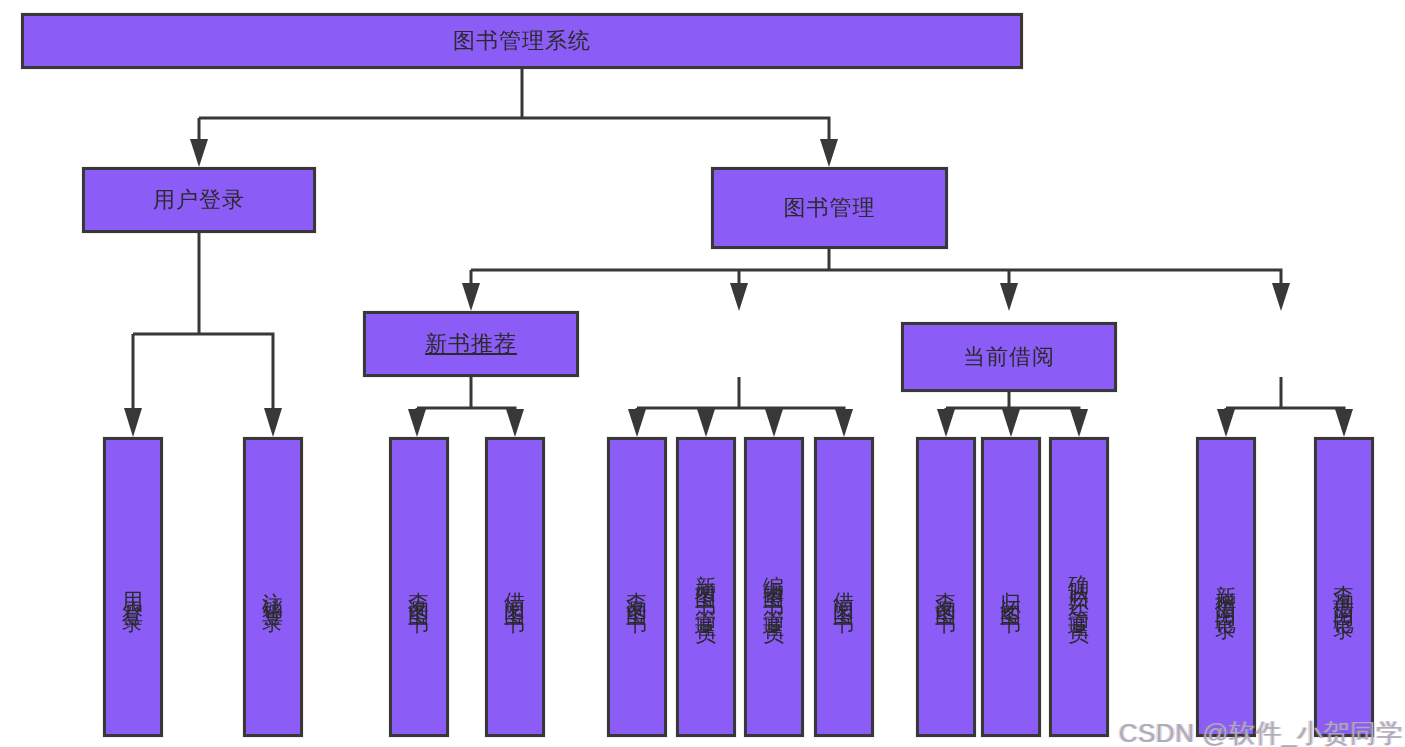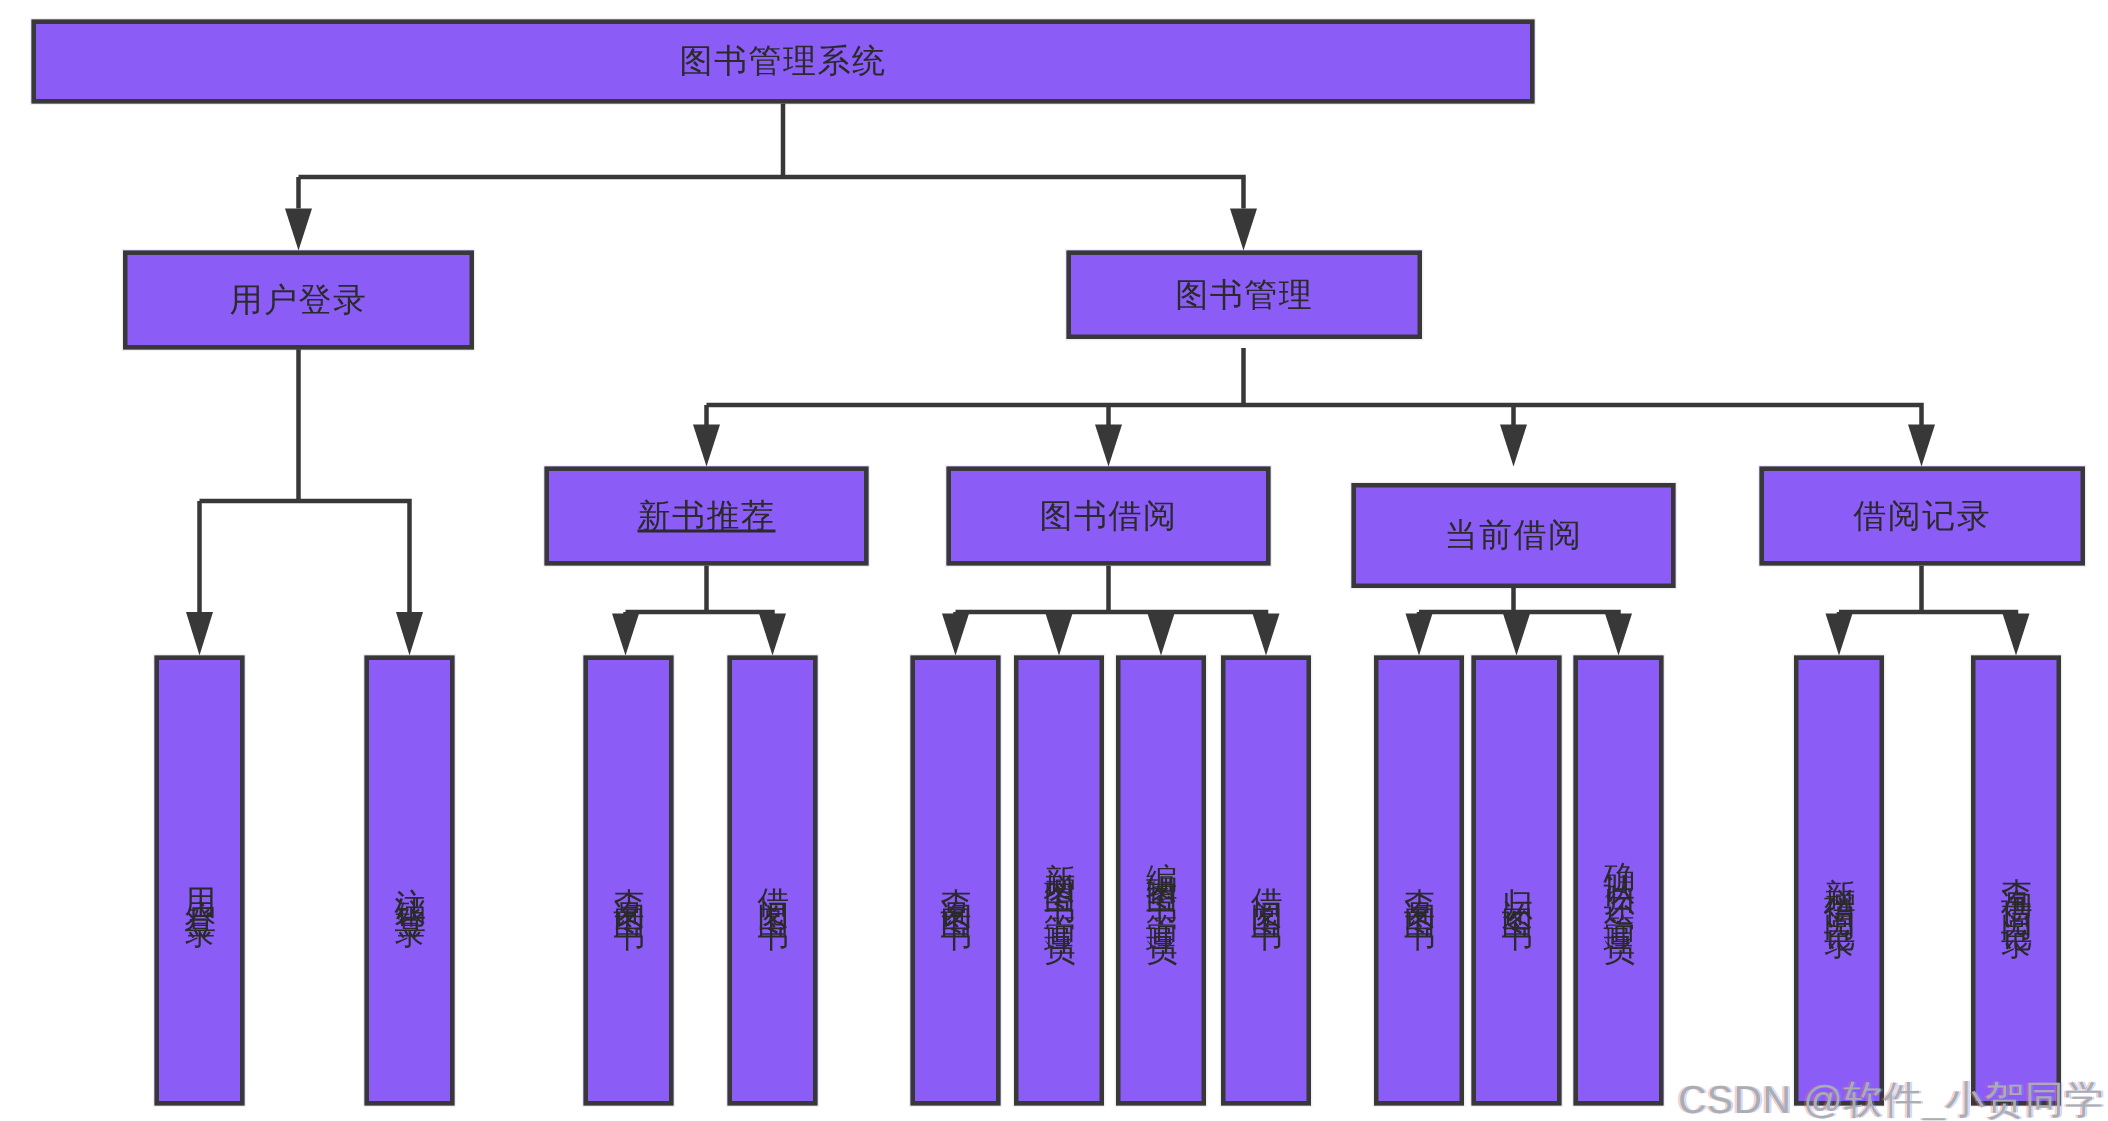--- a/index.html
+++ b/index.html
@@ -101,26 +101,24 @@
     <g>
       <path d="M1281 377 V408 M1226 408 H1344 V410 M1226 408 V410"></path>
       <polygon points="1217,409 1235,409 1226,437"></polygon>
       <polygon points="1335,409 1353,409 1344,437"></polygon>
     </g>
   </svg>
 
   <div class="node" style="left:21px;top:13px;width:1002px;height:56px;">图书管理系统</div>
 
   <div class="node" style="left:82px;top:167px;width:234px;height:66px;">用户登录</div>
-  <div class="node" style="left:711px;top:167px;width:237px;height:59px;">图书管理</div>
+  <div class="node" style="left:711px;top:167px;width:237px;height:82px;">图书管理</div>
 
   <div class="node" style="left:363px;top:311px;width:216px;height:66px;text-decoration:underline;">新书推荐</div>
-  <div class="node" style="left:631px;top:311px;width:216px;height:66px;">图书借阅</div>
   <div class="node" style="left:901px;top:322px;width:216px;height:70px;">当前借阅</div>
-  <div class="node" style="left:1173px;top:311px;width:217px;height:66px;">借阅记录</div>
 
   <div class="node leaf" style="left:103px;top:437px;width:60px;height:300px;">用户登录</div>
   <div class="node leaf" style="left:243px;top:437px;width:60px;height:300px;">注销登录</div>
 
   <div class="node leaf" style="left:389px;top:437px;width:60px;height:300px;">查询图书</div>
   <div class="node leaf" style="left:485px;top:437px;width:60px;height:300px;">借阅图书</div>
 
   <div class="node leaf" style="left:607px;top:437px;width:60px;height:300px;">查询图书</div>
   <div class="node leaf" style="left:676px;top:437px;width:60px;height:300px;">新增图书（管理员）</div>
   <div class="node leaf" style="left:744px;top:437px;width:60px;height:300px;">编辑图书（管理员）</div>

